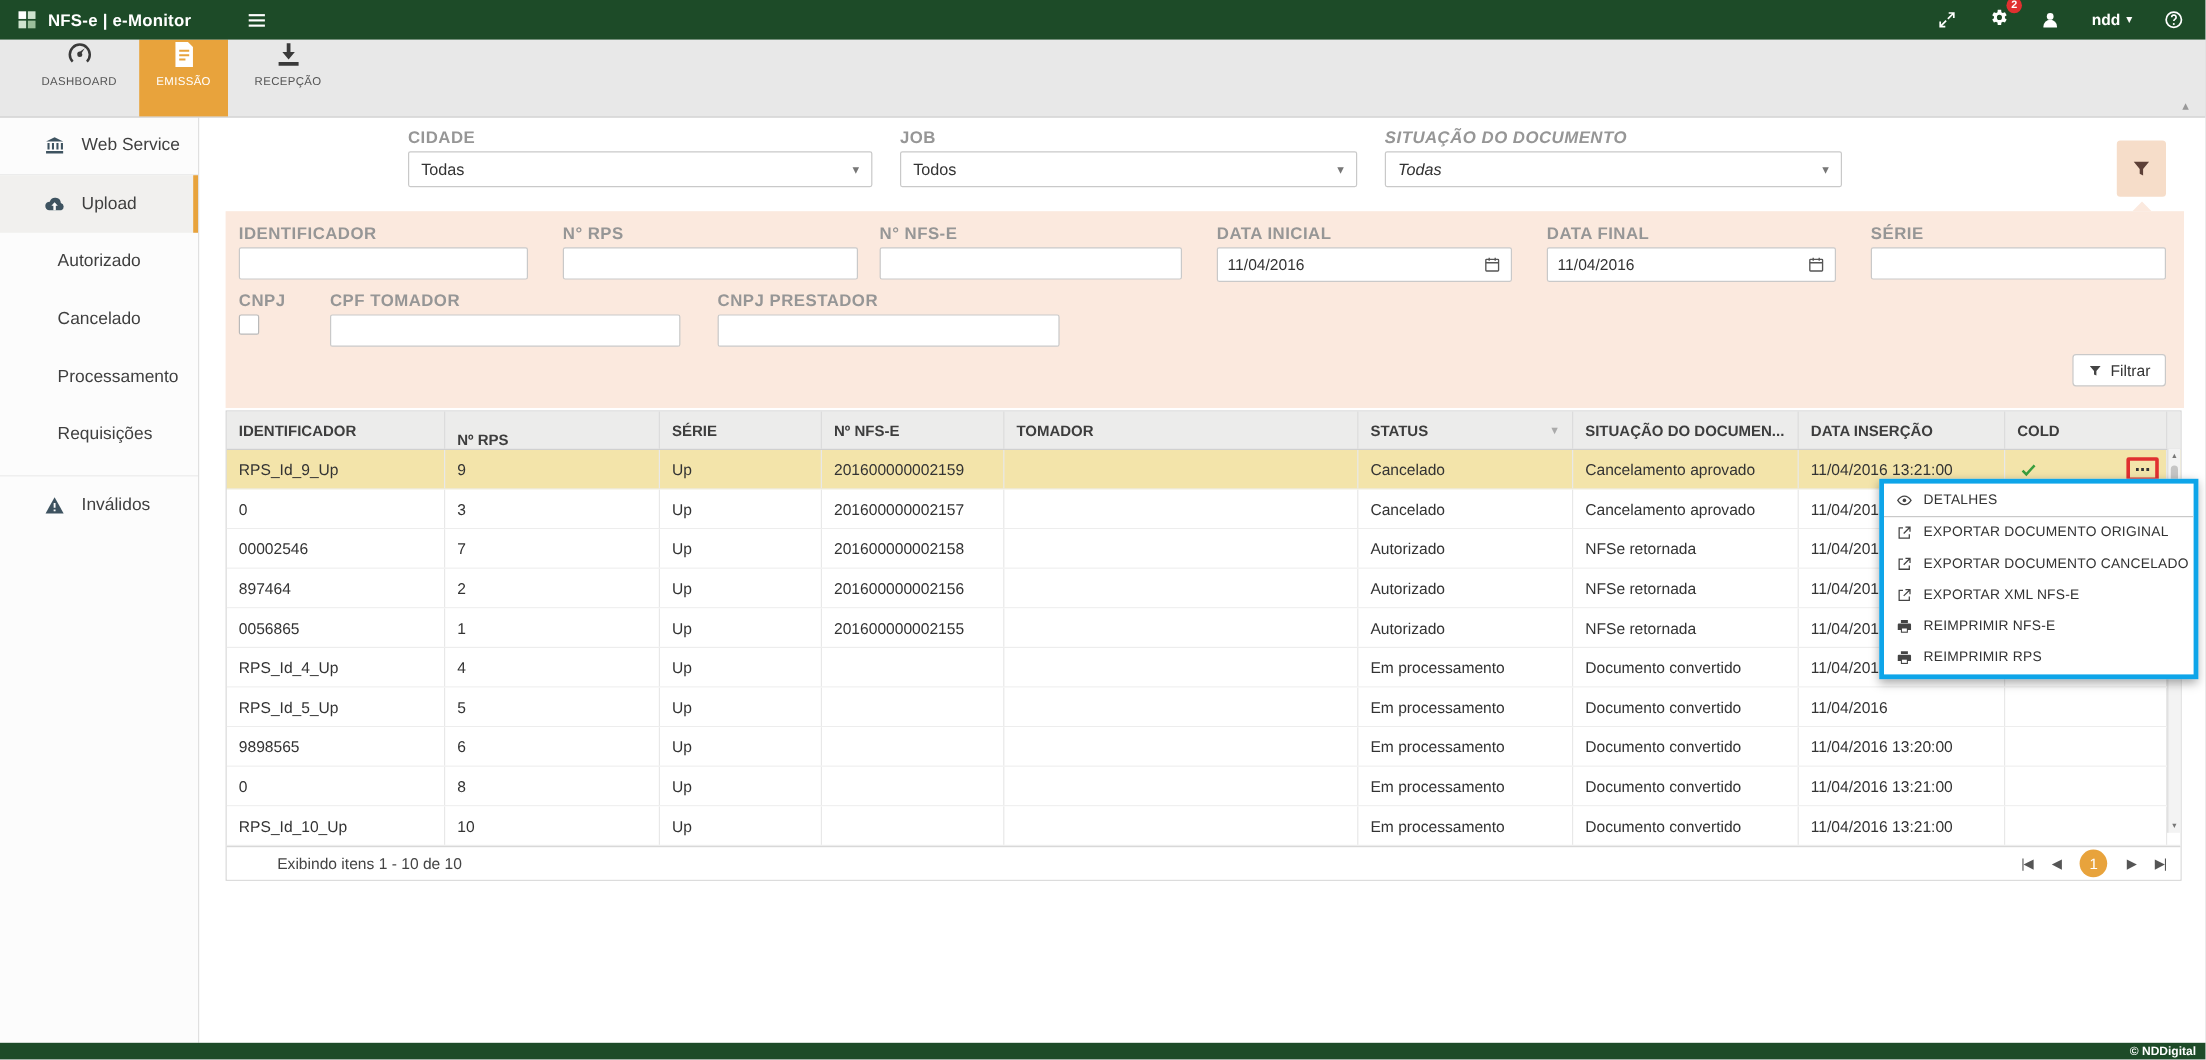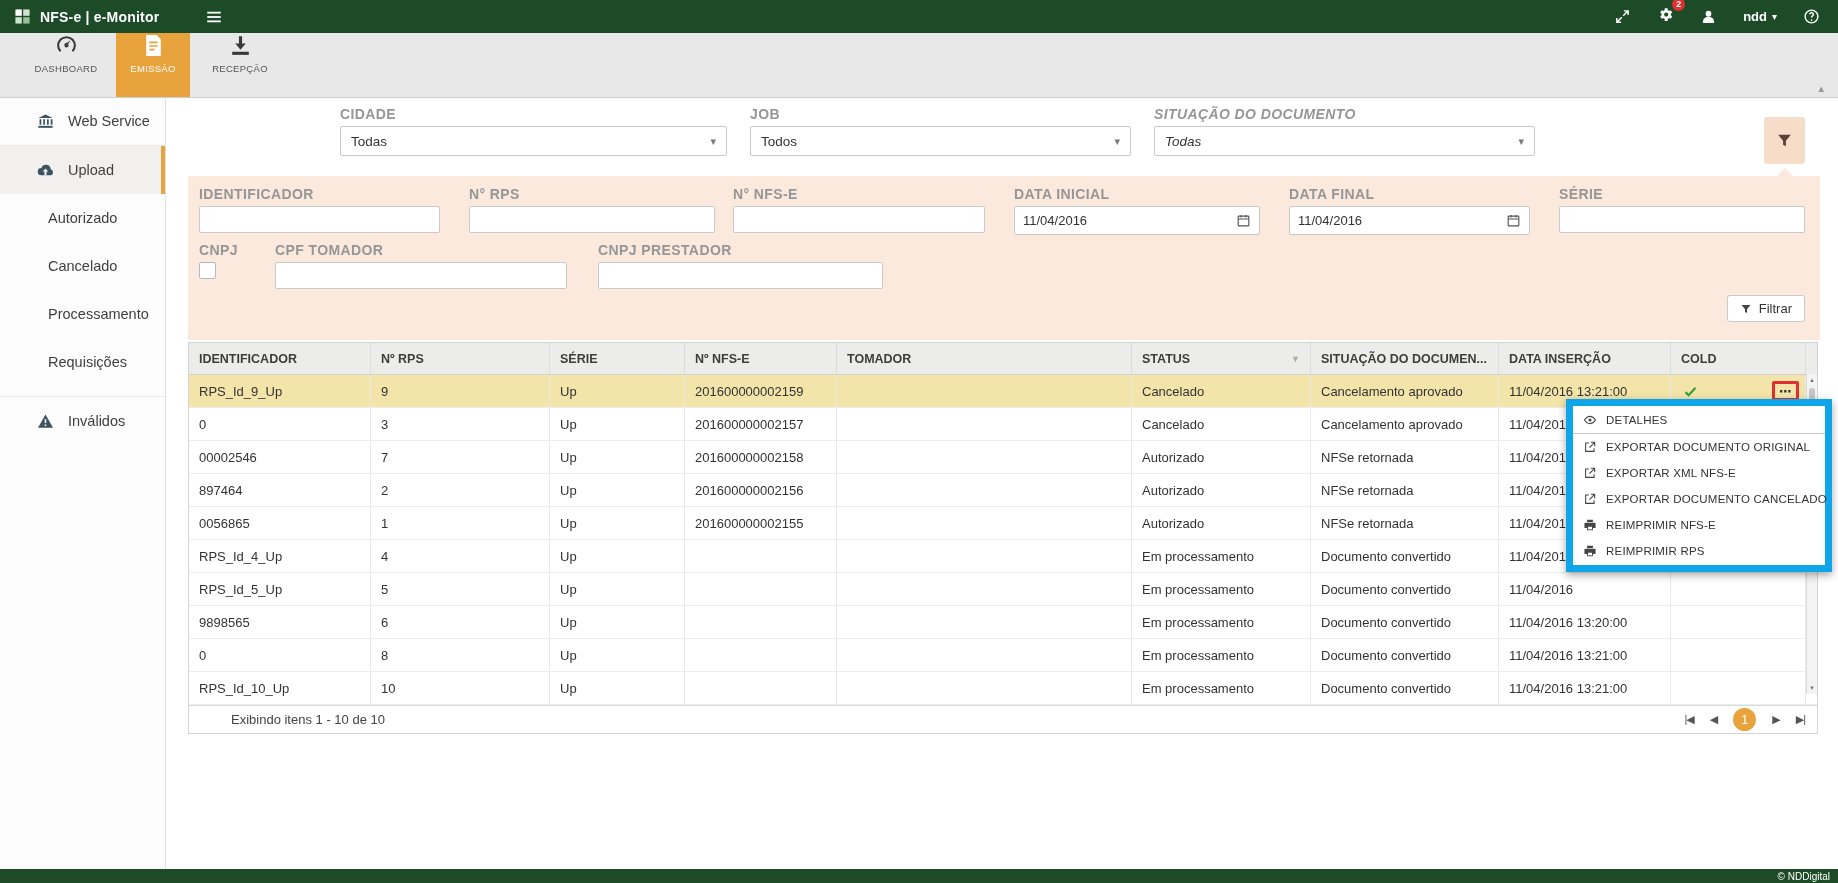--- a/index.html
+++ b/index.html
@@ -66,46 +66,46 @@
   .cal{width:15px;height:15px;color:#555;cursor:pointer;}
   input.f-check{appearance:none;-webkit-appearance:none;width:17px;height:17px;border:1px solid #b9b9b9;border-radius:2px;background:#fff;margin:0;cursor:pointer;}
   .filtrar{position:absolute;right:15px;top:119px;height:27px;padding:0 12px;background:#fff;border:1px solid #c9c9c9;border-radius:3px;display:flex;align-items:center;gap:7px;font-size:13px;color:#333;cursor:pointer;font-family:inherit;}
   .filtrar .icon{width:12px;height:12px;color:#444;}
 
   
   .grid{position:absolute;left:23px;top:245px;width:1628px;border:1px solid #d4d4d4;background:#fff;}
   .thead{display:flex;height:31px;background:#ececeb;border-bottom:1px solid #d0d0d0;}
   .th{display:flex;align-items:center;padding:0 10px;font-weight:bold;font-size:12.5px;color:#3d3d3d;border-right:1px solid #dcdcdc;white-space:nowrap;overflow:hidden;box-sizing:border-box;cursor:pointer;}
   .sort{margin-left:auto;color:#aaa;font-size:9px;}
-  .c0{width:182px;} .c1{width:179px;} .c2{width:135px;} .c3{width:152px;} .c4{width:295px;}
+  .c0{width:182px;} .c1{width:179px;align-items:flex-end;} .c2{width:135px;} .c3{width:152px;} .c4{width:295px;}
   .c5{width:179px;} .c6{width:188px;} .c7{width:172px;} .c8{width:135px;}
   .trow{display:flex;height:32px;border-bottom:1px solid #ededed;background:#fff;cursor:pointer;}
   .trow.hl{background:#f3e4aa;}
   .td{display:flex;align-items:center;padding:0 10px;font-size:13px;color:#333;border-right:1px solid #e8e8e8;white-space:nowrap;overflow:hidden;box-sizing:border-box;}
   .td.cold{padding:0 6px 0 12px;}
   .check{width:15px;height:15px;color:#3a9e3e;}
   .dots-btn{margin-left:auto;width:27px;height:20px;border:3px solid #e03030;border-radius:2px;display:flex;align-items:center;justify-content:center;font-weight:bold;color:#333;font-size:13px;line-height:1;cursor:pointer;box-sizing:border-box;}
   .sb{position:absolute;top:31px;right:0;width:11px;height:320px;background:#f3f3f3;border-left:1px solid #ddd;box-sizing:border-box;}
   .sb-up,.sb-dn{position:absolute;left:0;width:100%;height:12px;display:flex;align-items:center;justify-content:center;font-size:7px;color:#777;cursor:pointer;}
   .sb-up{top:0;} .sb-dn{bottom:0;}
   .sb-thumb{position:absolute;left:2px;top:14px;width:6px;height:72px;background:#c5c5c5;border-radius:3px;cursor:pointer;}
   .tfoot{height:27px;display:flex;align-items:center;justify-content:space-between;border-top:1px solid #d8d8d8;background:#fff;padding:0 12px 0 42px;}
   .summary{font-size:13px;color:#444;}
   .pager{display:flex;align-items:center;gap:16px;color:#555;font-size:11px;}
   .pg{cursor:pointer;letter-spacing:-1px;}
   .page-circle{width:23px;height:23px;border-radius:50%;background:#e8a33c;color:#fff;display:flex;align-items:center;justify-content:center;font-size:12.5px;cursor:pointer;}
 
   
-  .ctx-menu{position:absolute;left:1566px;top:399px;width:266px;background:#fff;border:7px solid #0ea5e9;box-shadow:0 3px 8px rgba(0,0,0,.35);z-index:50;padding:1px 0;box-sizing:border-box;}
+  .ctx-menu{position:absolute;left:1566px;top:399px;width:266px;background:#fff;border:4px solid #0ea5e9;box-shadow:0 3px 8px rgba(0,0,0,.35);z-index:50;padding:1px 0;box-sizing:border-box;}
   .cm-item{height:26px;display:flex;align-items:center;gap:9px;padding:0 10px;font-size:11.5px;color:#333;cursor:pointer;white-space:nowrap;letter-spacing:.2px;}
   .cm-item.cm-sep{border-bottom:1px solid #c9c9c9;}
   .cm-ic{width:14px;height:14px;color:#444;flex:none;}
 
   
-  .bottombar{position:absolute;left:0;right:0;bottom:0;height:14px;background:#1d4b28;color:#fff;display:flex;align-items:center;justify-content:flex-end;padding:0 8px;font-size:10px;font-weight:normal;z-index:45;}
+  .bottombar{position:absolute;left:0;right:0;bottom:0;height:14px;background:#1d4b28;color:#fff;display:flex;align-items:center;justify-content:flex-end;padding:0 8px;font-size:10px;font-weight:bold;z-index:45;}
 </style>
 </head>
 <body>
 
 <div class="app">
 
   <header class="topbar">
     <span class="icon logo">
         <svg viewBox="0 0 24 24">
           <rect x="2" y="2" width="9" height="9" fill="#ffffff"></rect>
@@ -660,30 +660,30 @@
         </span>
         <span>EXPORTAR DOCUMENTO ORIGINAL</span>
       </div>
       <div class="cm-item">
         <span class="icon cm-ic">
           <svg viewBox="0 0 24 24" fill="none" stroke="currentColor" stroke-width="1.8">
             <path d="M10 5H4.5v14.5H19V14"></path>
             <path d="M13.5 4H20v6.5M19.5 4.5 11 13"></path>
           </svg>
         </span>
-        <span>EXPORTAR XML NFS-E</span>
+        <span>EXPORTAR DOCUMENTO CANCELADO</span>
       </div>
       <div class="cm-item">
         <span class="icon cm-ic">
           <svg viewBox="0 0 24 24" fill="none" stroke="currentColor" stroke-width="1.8">
             <path d="M10 5H4.5v14.5H19V14"></path>
             <path d="M13.5 4H20v6.5M19.5 4.5 11 13"></path>
           </svg>
         </span>
-        <span>EXPORTAR DOCUMENTO CANCELADO</span>
+        <span>EXPORTAR XML NFS-E</span>
       </div>
       <div class="cm-item">
         <span class="icon cm-ic">
           <svg viewBox="0 0 24 24" fill="currentColor">
             <path d="M7 3h10v4H7z"></path>
             <path d="M4 8h16a1.5 1.5 0 0 1 1.5 1.5V17H17v4H7v-4H2.5V9.5A1.5 1.5 0 0 1 4 8z"></path>
             <rect x="8.5" y="15" width="7" height="4.5" fill="#fff"></rect>
           </svg>
         </span>
         <span>REIMPRIMIR NFS-E</span>

